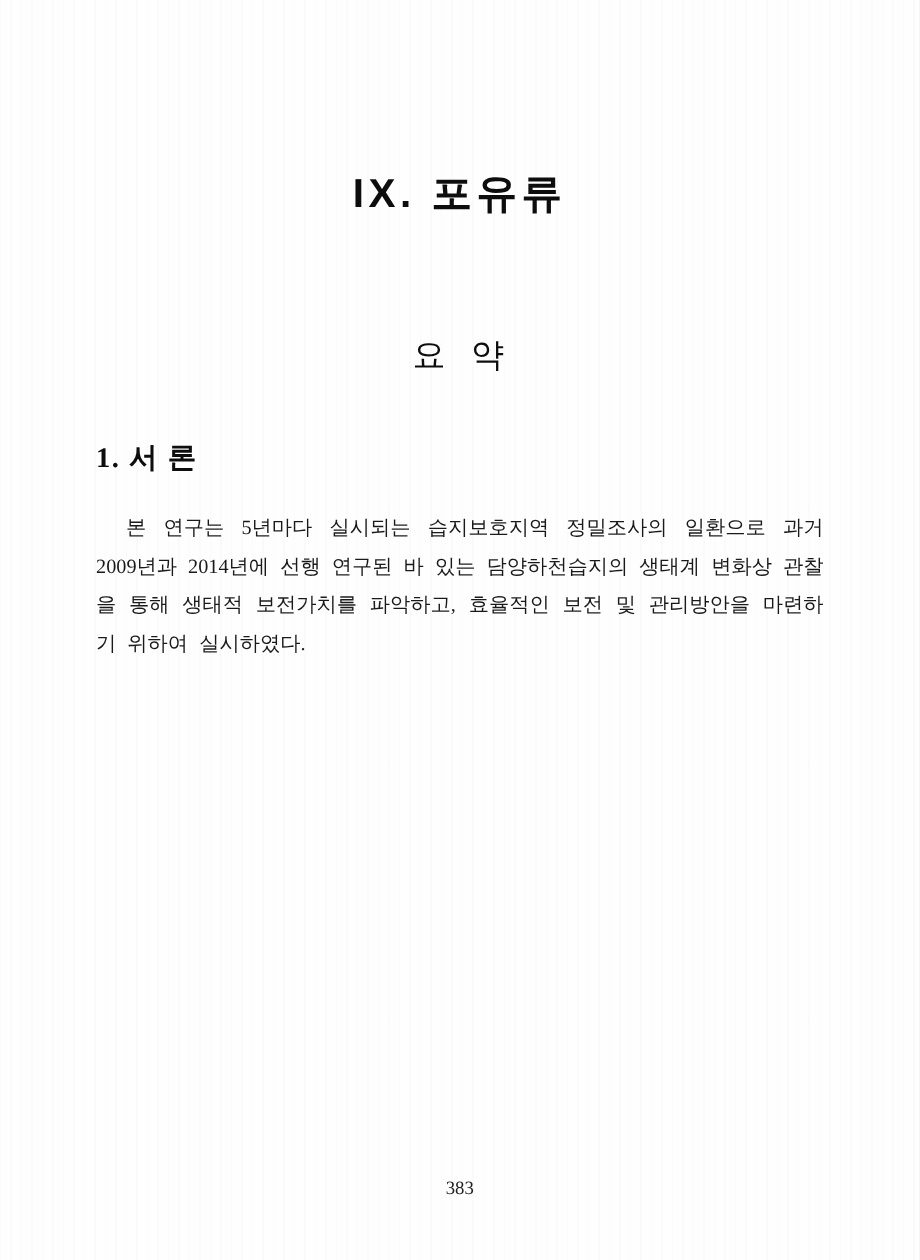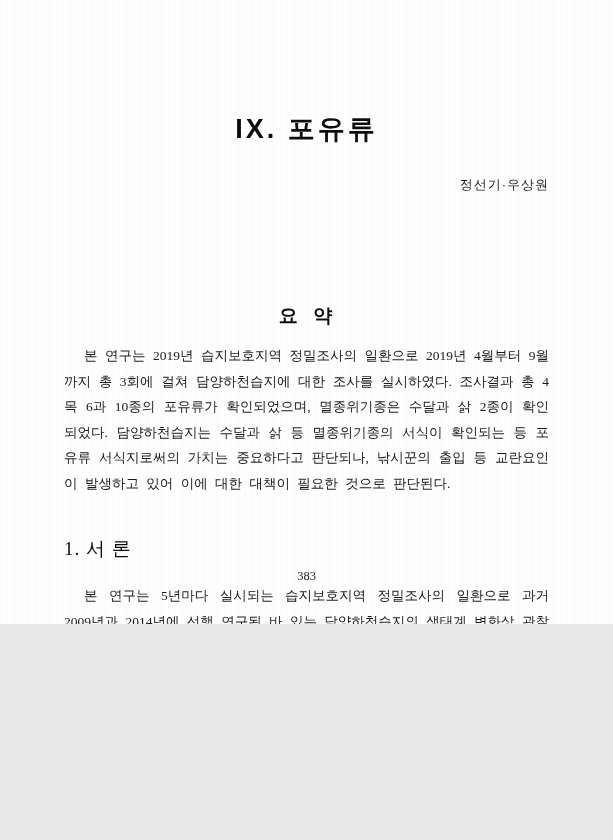--- a/index.html
+++ b/index.html
@@ -1,21 +1,21 @@
 <!DOCTYPE html>
 <html lang="ko"><head>
 <meta charset="utf-8">
 <style>
   html, body { margin: 0; padding: 0; }
   body { background: #e8e8e8; }
 
   .page {
     position: relative;
     width: 613px;
-    height: 624px;
+    height: 840px;
     margin: 0 auto;
     background-color: #fefefe;
     
     background-image: repeating-linear-gradient(
       90deg,
       rgba(0,0,0,0.015) 0px, rgba(0,0,0,0.015) 1px,
       transparent 1px, transparent 7px
     );
     color: #161616;
     font-family: "Liberation Serif", serif;
@@ -41,45 +41,45 @@
     margin-top: 28px;
     text-align: right;
     font-family: "Liberation Sans", sans-serif;
     font-size: 13px;
     line-height: 22px;
     color: #1c1c1c;
   }
   .byline .authors { letter-spacing: 1px; }
 
   .abstract-heading {
-    margin-top: 107px;
+    margin-top: 76px;
     text-align: center;
-    font-size: 19px;
-    font-weight: bold;
+    font-size: 22px;
+    font-weight: normal;
     letter-spacing: 2px;
     white-space: pre;
     color: #0d0d0d;
   }
 
   .body-para {
     margin: 0;
     font-size: 13.5px;
     line-height: 25.5px;
     text-align: justify;
     text-indent: 20px;
     word-spacing: 4px;
     color: #191919;
   }
 
   .abstract-para { margin-top: 14px; }
 
   .section-heading {
     margin-top: 40px;
     font-size: 19px;
-    font-weight: normal;
+    font-weight: bold;
     letter-spacing: 1px;
     white-space: pre;
     color: #0d0d0d;
   }
 
   .intro-block { margin-top: 21px; }
 
   .page-number {
     position: absolute;
     left: 0;
@@ -93,26 +93,24 @@
 </style>
 </head>
 <body>
 
 <div class="page">
   <div class="content">
 
     <div class="doc-title">IX. 포유류</div>
 
     <div class="byline">
-      <div class="authors">정선기·우상원</div>
     </div>
 
     <div class="abstract-heading">요  약</div>
 
-    <p class="body-para abstract-para">본 연구는 2019년 습지보호지역 정밀조사의 일환으로 2019년 4월부터 9월까지 총 3회에 걸쳐 담양하천습지에 대한 조사를 실시하였다. 조사결과 총 4목 6과 10종의 포유류가 확인되었으며, 멸종위기종은 수달과 삵 2종이 확인되었다. 담양하천습지는 수달과 삵 등 멸종위기종의 서식이 확인되는 등 포유류 서식지로써의 가치는 중요하다고 판단되나, 낚시꾼의 출입 등 교란요인이 발생하고 있어 이에 대한 대책이 필요한 것으로 판단된다.</p>
 
     <div class="section-heading">1. 서 론</div>
 
     <div class="intro-block">
       <p class="body-para">본 연구는 5년마다 실시되는 습지보호지역 정밀조사의 일환으로 과거 2009년과 2014년에 선행 연구된 바 있는 담양하천습지의 생태계 변화상 관찰을 통해 생태적 보전가치를 파악하고, 효율적인 보전 및 관리방안을 마련하기 위하여 실시하였다.</p>
     </div>
   </div>
 
   <div class="page-number">383</div>
 </div>

